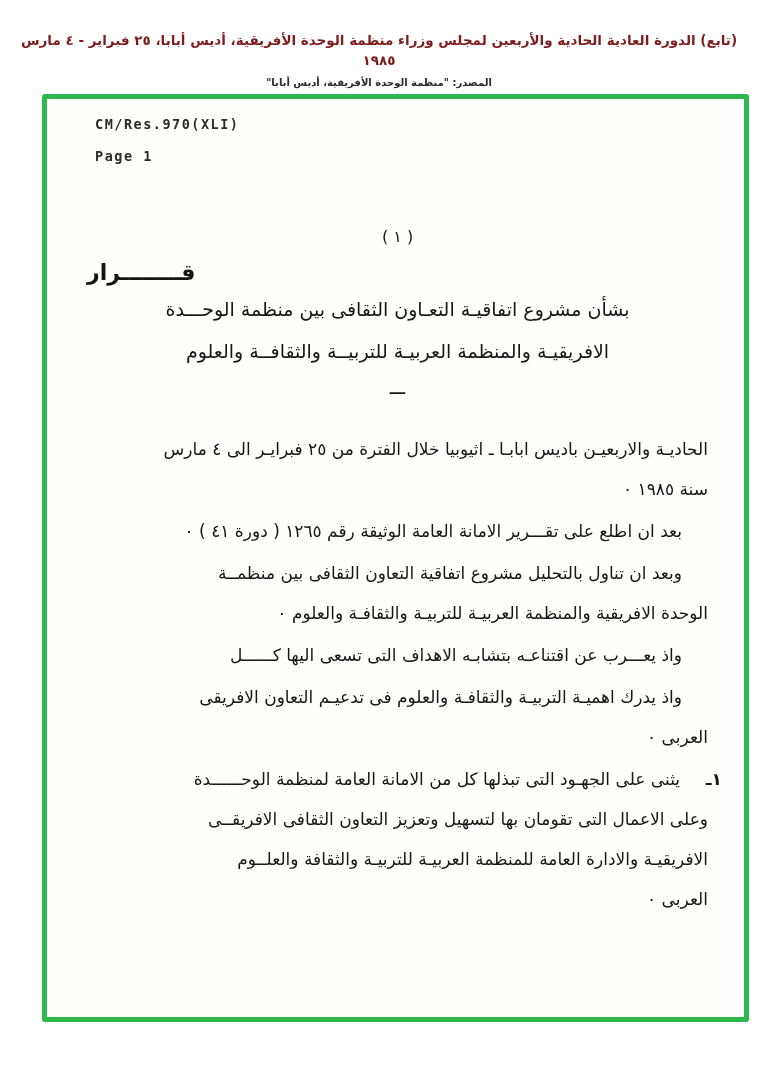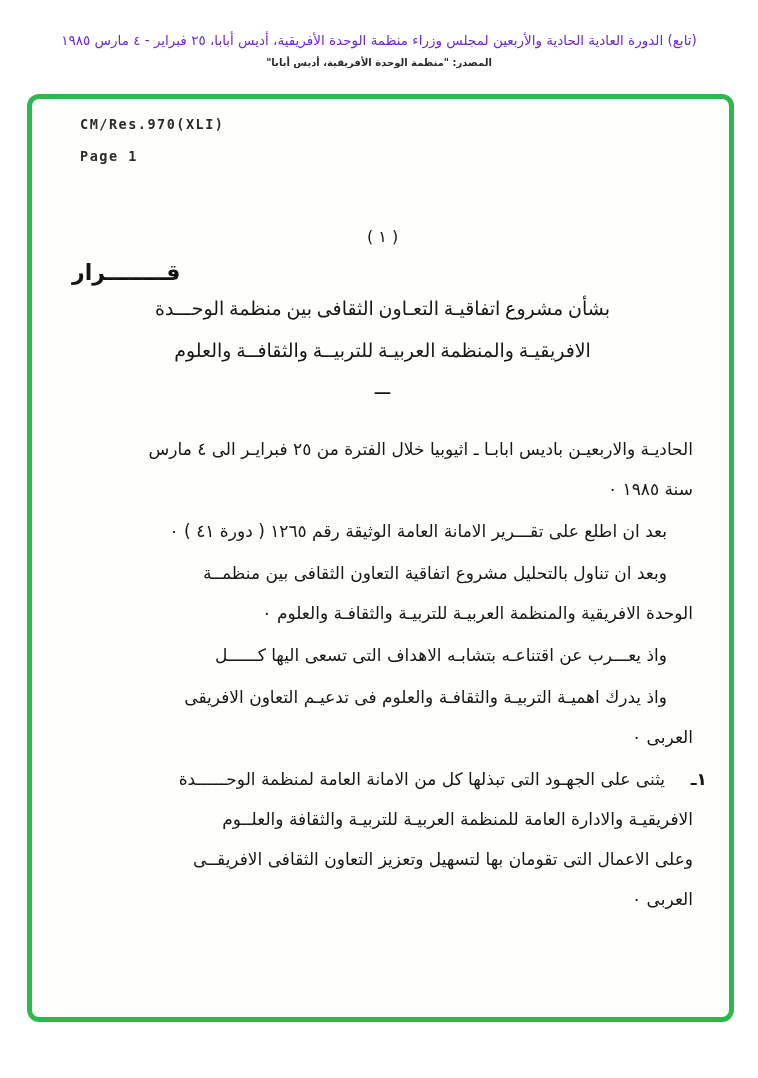--- a/index.html
+++ b/index.html
@@ -7,50 +7,50 @@
   .page {
     position:relative; width:758px; height:1078px; margin:0 auto;
     background:#ffffff; overflow:hidden;
     font-family:"DejaVu Sans", sans-serif; color:#1d1d1d;
   }
   .top-header {
     position:absolute; top:30px; left:0; width:100%;
     text-align:center; direction:rtl;
   }
   .session-line {
-    font-size:13.5px; font-weight:normal; color:#6d28d9; line-height:20px;
+    font-size:13.5px; font-weight:bold; color:#7f1d1d; line-height:20px;
     padding:0 10px;
     text-align:center;
   }
   .source-line {
     margin-top:7px; font-size:10px; font-weight:bold; color:#2a2a2a;
   }
   .doc-frame {
-    position:absolute; left:27px; top:94px; width:707px; height:928px;
-    border:5px solid #2cb84c; border-radius:12px; background:#fefefc;
+    position:absolute; left:42px; top:94px; width:707px; height:928px;
+    border:5px solid #2cb84c; border-radius:3px; background:#fefefc;
   }
   .doc-content {
     position:relative; height:100%;
     padding:16px 36px 0 40px; direction:rtl; overflow:hidden;
   }
   .ref-block {
     direction:ltr; text-align:left; margin-left:8px;
     font-family:"DejaVu Sans Mono", monospace;
     font-size:13.5px; font-weight:bold; color:#2b2b2b; letter-spacing:1.5px;
   }
   .ref-line { line-height:18px; }
   .ref-line + .ref-line { margin-top:14px; }
   .item-number {
     text-align:center; margin-top:62px; font-size:16px; color:#161616;
   }
   .doc-title {
     text-align:left; margin-top:14px; font-size:22px; font-weight:bold; color:#141414;
   }
   .subtitle-line {
-    text-align:center; margin-top:6px; font-size:19px; line-height:36px; color:#161616;font-family:Liberation Serif, serif;
+    text-align:center; margin-top:6px; font-size:19px; line-height:36px; color:#161616;
   }
   .divider {
     text-align:center; margin-top:10px; font-size:15px; line-height:20px;
     font-weight:bold; color:#161616;
   }
   .para { margin-top:2px; }
   .para-first { margin-top:30px; }
   .bline {
     font-size:17px; line-height:40px; text-align:right;
     white-space:nowrap; overflow:hidden; color:#161616;
@@ -116,22 +116,22 @@
       </div>
 
       <div class="para">
         <div class="bline indent">واذ يدرك اهميـة التربيـة والثقافـة والعلوم فى تدعيـم التعاون الافريقى</div>
         <div class="bline">العربى ٠</div>
       </div>
 
       <div class="para num-item">
         <span class="num">١ـ</span>
         <div class="bline first">يثنى على الجهـود التى تبذلها كل من الامانة العامة لمنظمة الوحــــــدة</div>
+        <div class="bline">وعلى الاعمال التى تقومان بها لتسهيل وتعزيز التعاون الثقافى الافريقــى</div>
         <div class="bline">الافريقيـة والادارة العامة للمنظمة العربيـة للتربيـة والثقافة والعلــوم</div>
-        <div class="bline">وعلى الاعمال التى تقومان بها لتسهيل وتعزيز التعاون الثقافى الافريقــى</div>
         <div class="bline">العربى ٠</div>
       </div>
 
     </div>
   </div>
 
 
 </div>
 
 </body></html>

